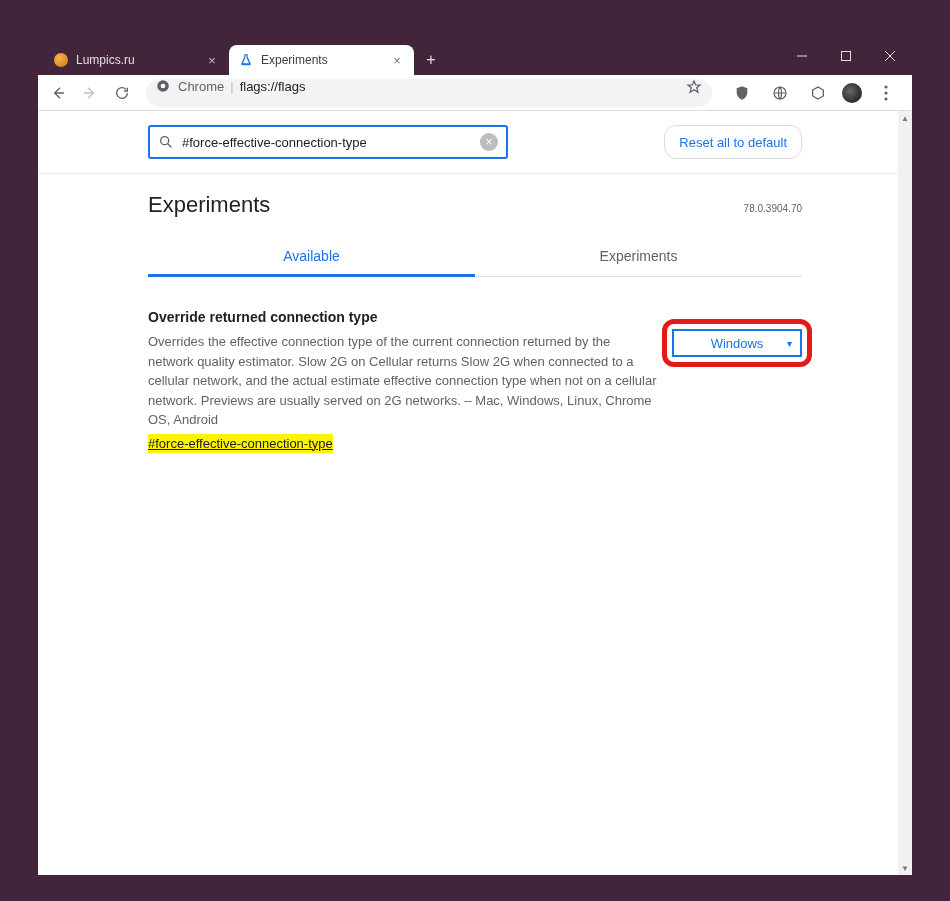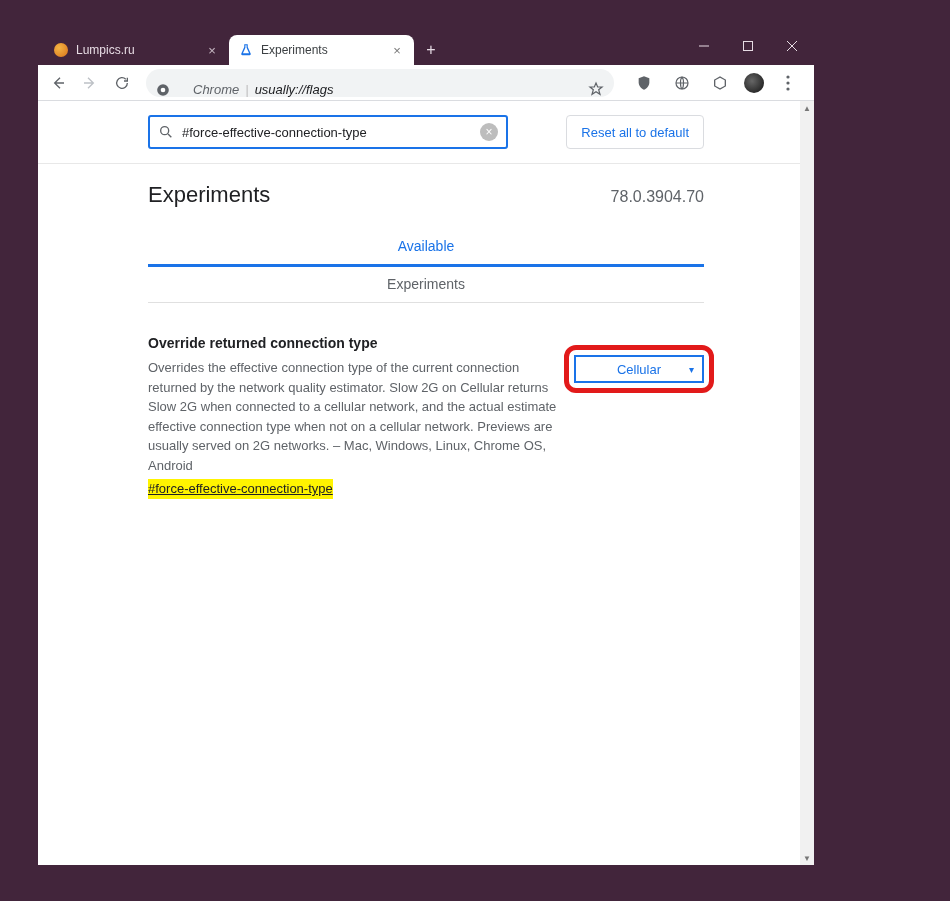--- a/index.html
+++ b/index.html
@@ -6,23 +6,23 @@
   body {
     font-family: "Segoe UI", Arial, sans-serif;
     background: #42253b;
     width: 950px;
     height: 901px;
     overflow: hidden;
     position: relative;
   }
   .window {
     position: absolute;
-    top: 32px;
+    top: 42px;
     left: 38px;
-    width: 776px;
+    width: 874px;
     height: 833px;
     background: #000000;
     display: flex;
     flex-direction: column;
   }
   .titlebar {
     height: 33px;
     background: #42253b;
     display: flex;
     align-items: flex-end;
@@ -124,27 +124,26 @@
     cursor: pointer;
     border-radius: 50%;
   }
   .tbtn.disabled { color: #bdc1c6; cursor: default; }
   .omnibox {
     flex: 1;
     height: 28px;
     background: #f1f3f4;
     border-radius: 14px;
     display: flex;
-    align-items: flex-end;
+    align-items: flex-start;
     padding: 0 10px;
-    gap: 23px;
+    gap: 8px;
     margin: 0 6px;
     font-size: 13px;
     color: #5f6368;
-    font-style: italic;
   }
   .omni-url { display: flex; align-items: baseline; gap: 0; }
   .omni-origin { color: #5f6368; }
   .omni-sep { color: #bdbdbd; margin: 0 6px; }
   .omni-path { color: #202124; }
   .star { margin-left: auto; color: #5f6368; }
   .ext-icons { display: flex; align-items: center; gap: 10px; padding: 0 6px; }
   .avatar {
     width: 20px;
     height: 20px;
@@ -208,41 +207,40 @@
     cursor: pointer;
   }
   .reset-btn {
     margin-left: auto;
     height: 34px;
     border: 1px solid #dadce0;
     background: #fff;
     color: #1a73e8;
     font-size: 13px;
     padding: 0 14px;
-    border-radius: 4px;
+    border-radius: 12px;
     cursor: pointer;
   }
 
   .experiments-main {
     padding: 18px 110px 0 110px;
   }
   .exp-header {
     display: flex;
     align-items: baseline;
     justify-content: space-between;
     margin-bottom: 20px;
   }
   .exp-title { font-size: 22px; color: #202124; font-weight: 400; }
-  .version { font-size: 16px; color: #5f6368; }
+  .version { font-size: 10px; color: #5f6368; }
 
   .tabs-row {
     display: flex;
     border-bottom: 1px solid #e0e0e0;
     margin-bottom: 30px;
-    flex-direction: column;
   }
   .exp-tab {
     flex: 1;
     text-align: center;
     padding: 10px 0;
     font-size: 14px;
     color: #5f6368;
     cursor: pointer;
   }
   .exp-tab.active {
@@ -381,21 +379,21 @@
     <div class="omnibox">
       <span>
         <svg width="14" height="14" viewBox="0 0 24 24">
             <circle cx="12" cy="12" r="10" fill="#5f6368"></circle>
             <circle cx="12" cy="12" r="4" fill="#fff"></circle>
           </svg>
       </span>
       <span class="omni-url">
         <span class="omni-origin">Chrome</span>
         <span class="omni-sep">|</span>
-        <span class="omni-path">usually://flags</span>
+        <span class="omni-path">flags://flags</span>
       </span>
       <span class="star">
         <svg width="16" height="16" viewBox="0 0 24 24">
             <path fill="none" stroke="currentColor" stroke-width="1.8" d="M12 3l2.5 6H21l-5 4 2 7-6-4-6 4 2-7-5-4h6.5z"></path>
           </svg>
       </span>
     </div>
     <div class="ext-icons">
       <span class="tbtn">
         <svg width="16" height="16" viewBox="0 0 24 24">
@@ -453,21 +451,21 @@
 
       <div class="flag-item">
         <div class="flag-text">
           <div class="flag-title">Override returned connection type</div>
           <div>Overrides the effective connection type of the current connection returned by the network quality estimator. Slow 2G on Cellular returns Slow 2G when connected to a cellular network, and the actual estimate effective connection type when not on a cellular network. Previews are usually served on 2G networks. – Mac, Windows, Linux, Chrome OS, Android</div>
           <a class="flag-anchor">#force-effective-connection-type</a>
         </div>
         <div class="select-wrap">
           <div class="annot"></div>
           <div class="flag-select">
-            <span>Cellular</span>
+            <span>Windows</span>
           </div>
         </div>
       </div>
     </div>
 
     <div class="scrollbar">
       <div class="scroll-arrow">▲</div>
       <div style="position:absolute;bottom:0;left:0;right:0">
         <div class="scroll-arrow">▼</div>
       </div>

